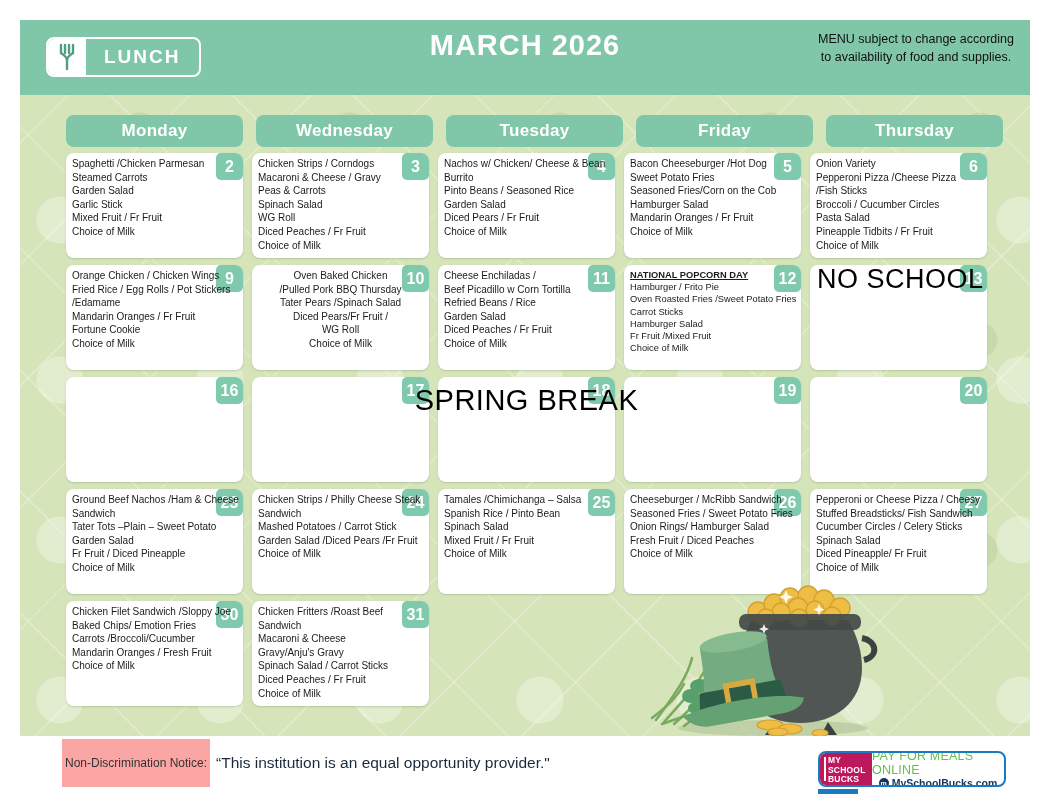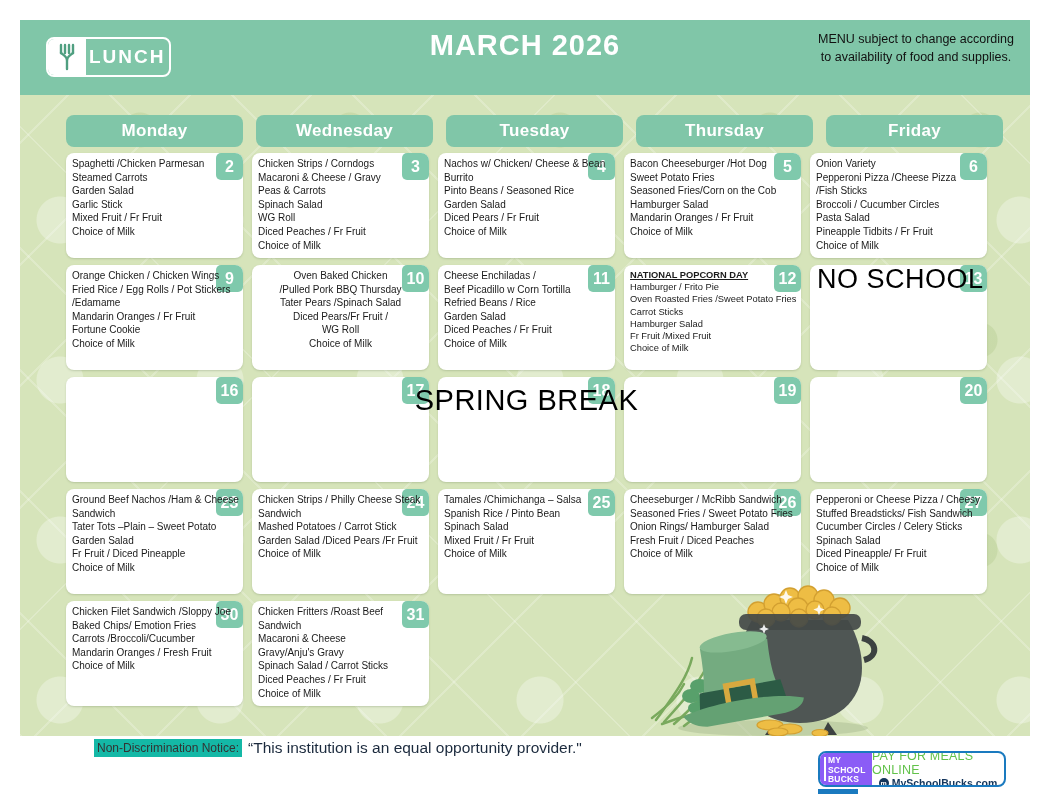--- a/index.html
+++ b/index.html
@@ -17,21 +17,21 @@
       radial-gradient(circle 18px at 120px 110px, rgba(171,196,130,.30) 17px, transparent 18px);
     background-size:auto, auto, 160px 160px, 210px 210px;
   }
 
   
   .header-band { position:absolute; left:0; top:0; width:100%; height:75px; background:#80c6a8; }
   .logo { position:absolute; left:26px; top:17px; display:flex; align-items:stretch;
           border:2px solid #ffffff; border-radius:8px; height:40px; overflow:hidden; }
   .logo-fork { width:38px; background:#ffffff; display:flex; align-items:center; justify-content:center; }
   .logo-text { color:#ffffff; font-weight:bold; font-size:19px; letter-spacing:2px;
-               display:flex; align-items:center; padding:0 3px; }
+               display:flex; align-items:center; padding:0 18px; }
   .title-wrap { position:absolute; left:0; right:0; top:9px; text-align:center; }
   .page-title { color:#ffffff; font-weight:bold; font-size:29px; letter-spacing:1px; }
   .page-subtitle { color:#1c1c1c; font-size:16px; margin-top:1px; }
   .menu-note { position:absolute; right:16px; top:10px; width:196px; text-align:center;
                color:#111111; font-size:12.5px; line-height:1.45; }
 
   
   .day-header-row { position:absolute; left:46px; top:95px; display:flex; gap:13px; }
   .day-header { width:177px; height:32px; background:#80c6a8; border-radius:8px;
                 color:#ffffff; font-weight:bold; font-size:17px; letter-spacing:.3px;
@@ -53,26 +53,26 @@
   .heading { font-weight:bold; text-decoration:underline; }
   .big { font-size:27px; color:#000000; white-space:nowrap; margin:4px 0 0 1px; letter-spacing:.5px; }
   .spring-break-overlay { position:absolute; left:46px; top:364px; width:921px; text-align:center;
                           font-size:29px; color:#000000; letter-spacing:.5px; z-index:5; }
 
   
   .pot-illustration { position:absolute; left:628px; top:560px; width:250px; height:156px; z-index:4; }
 
   
   .notice { position:absolute; left:62px; top:739px; display:flex; align-items:center; gap:6px; }
-  .notice-label { font-size:12px; color:#333333; background:#14b8a6; padding:2px 3px;margin-left:32px; }
+  .notice-label { font-size:12px; color:#333333; background:#fca5a5; padding:17px 3px; }
   .notice-text { font-size:15.5px; color:#1b2a3d; }
   .msb { position:absolute; left:818px; top:751px; width:188px; height:36px;
          border:2px solid #1a7abf; border-radius:8px; background:#ffffff;
          display:flex; overflow:hidden; }
-  .msb-left { width:52px; background:#8b5cf6; color:#ffffff; font-weight:bold; font-size:8.5px;
+  .msb-left { width:52px; background:#be185d; color:#ffffff; font-weight:bold; font-size:8.5px;
               line-height:9.5px; padding:3px 0 0 8px; position:relative; letter-spacing:.2px; }
   .msb-left:before { content:""; position:absolute; left:4px; top:4px; bottom:4px; width:2px; background:#ffffff; }
   .msb-right { flex:1; display:flex; flex-direction:column; align-items:center; justify-content:center; }
   .msb-line1 { color:#62c24a; font-weight:normal; font-size:12.5px; letter-spacing:.2px; }
   .msb-line2 { color:#14365c; font-size:10.5px; font-weight:bold; display:flex; align-items:center; gap:3px; }
   .msb-coin { width:10px; height:10px; border-radius:50%; background:#14365c; color:#ffffff;
               font-size:7px; display:flex; align-items:center; justify-content:center; }
   .msb-tab { position:absolute; left:818px; top:789px; width:40px; height:5px; background:#1a7abf; }
 </style>
 </head>
@@ -100,22 +100,22 @@
       <div class="title-wrap">
         <div class="page-title">MARCH 2026</div>
       </div>
       <div class="menu-note">MENU subject to change according to availability of food and supplies.</div>
     </div>
 
     <div class="day-header-row">
         <div class="day-header">Monday</div>
         <div class="day-header">Wednesday</div>
         <div class="day-header">Tuesday</div>
+        <div class="day-header">Friday</div>
         <div class="day-header">Thursday</div>
-        <div class="day-header">Friday</div>
       </div>
 
     <div class="calendar-grid">
         <div class="cell" style="grid-area: 1 / 1;">
           <span class="badge">2</span>
           <div class="content">
             <div class="line">Spaghetti /Chicken Parmesan</div>
             <div class="line">Steamed Carrots</div>
             <div class="line">Garden Salad</div>
             <div class="line">Garlic Stick</div>

